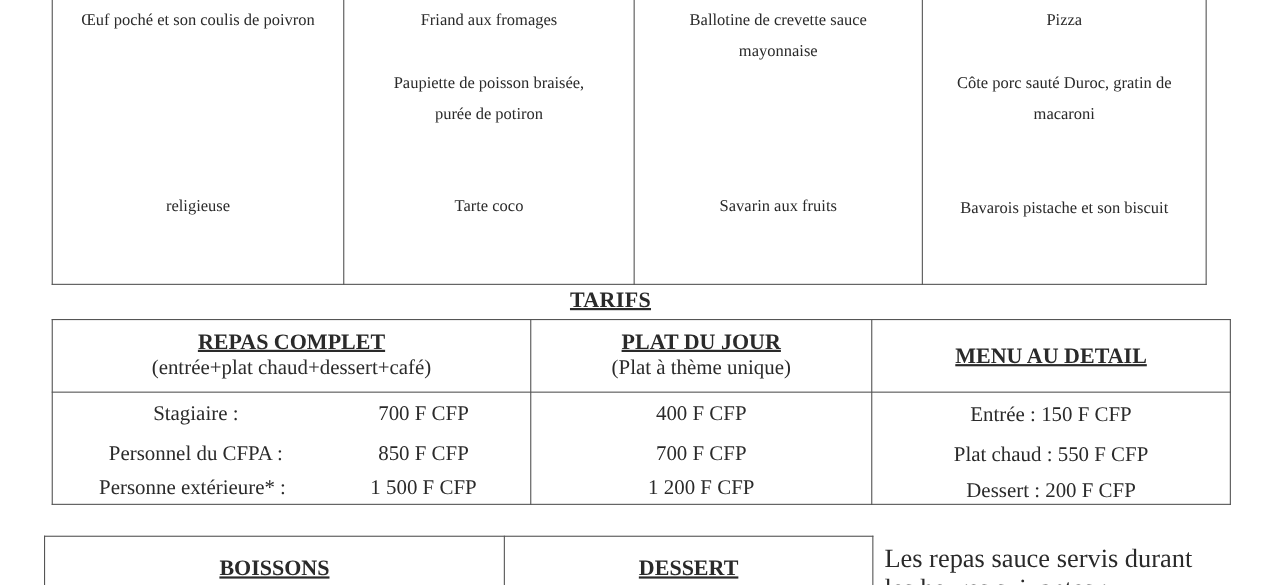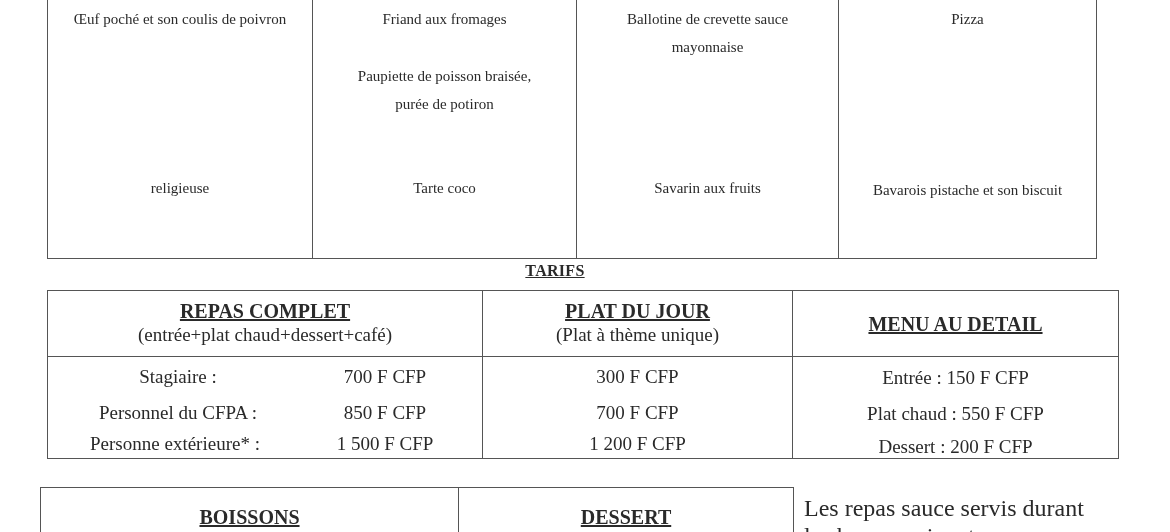--- a/index.html
+++ b/index.html
@@ -8,21 +8,21 @@
     background:#ffffff; color:#2a2a2a;
     font-family:"Liberation Serif", "DejaVu Serif", serif;
   }
   .line-h { position:absolute; height:0; border-top:1.5px solid #555; }
   .line-v { position:absolute; width:0; border-left:1.5px solid #555; }
 
   
   .menu-col { position:absolute; top:0; height:258px; text-align:center; font-size:15px; line-height:28px; }
   .menu-item { position:absolute; left:0; right:0; }
 
-  .tarifs-title { position:absolute; left:0; width:1170px; top:262px; text-align:center; font-weight:bold; font-size:16px; text-decoration:underline; letter-spacing:0.3px; }
+  .tarifs-title { position:absolute; left:0; width:1170px; top:262px; text-align:center; font-weight:bold; font-size:20px; text-decoration:underline; letter-spacing:0.3px; }
   .tarifs-title span { position:relative; left:-30px; }
 
   .hdr { position:absolute; text-align:center; }
   .hdr-title { font-weight:bold; font-size:20px; text-decoration:underline; line-height:24px; }
   .hdr-sub { font-size:19px; line-height:24px; }
 
   .row-text { position:absolute; font-size:19px; line-height:24px; white-space:nowrap; }
   .c { text-align:center; }
 
   .bottom-hdr { position:absolute; font-weight:bold; font-size:20px; text-decoration:underline; text-align:center; }
@@ -50,20 +50,21 @@
     <div class="menu-item" style="top:174px;">Tarte coco</div>
   </div>
 
   <div class="menu-col" style="left:577px; width:261px;">
     <div class="menu-item" style="top:5px; padding:0 22px;">Ballotine de crevette sauce mayonnaise</div>
     <div class="menu-item" style="top:174px;">Savarin aux fruits</div>
   </div>
 
   <div class="menu-col" style="left:839px; width:257px;">
     <div class="menu-item" style="top:5px;">Pizza</div>
+    <div class="menu-item" style="top:62px; padding:0 8px;">Côte porc sauté Duroc, gratin de macaroni</div>
     <div class="menu-item" style="top:176px; padding:0 26px;">Bavarois pistache et son biscuit</div>
   </div>
 </div>
 
 <div class="tarifs-title"><span>TARIFS</span></div>
 
 <div>
   <div class="line-h" style="left:47px; width:1072px; top:290px;"></div>
   <div class="line-h" style="left:47px; width:1072px; top:356px;"></div>
   <div class="line-h" style="left:47px; width:1072px; top:458px;"></div>
@@ -86,21 +87,21 @@
     <div class="hdr-title">MENU AU DETAIL</div>
   </div>
 
   <div class="row-text c" style="left:88px; width:180px; top:365px;">Stagiaire :</div>
   <div class="row-text c" style="left:300px; width:170px; top:365px;">700 F CFP</div>
   <div class="row-text c" style="left:58px; width:240px; top:401px;">Personnel du CFPA :</div>
   <div class="row-text c" style="left:300px; width:170px; top:401px;">850 F CFP</div>
   <div class="row-text c" style="left:50px; width:250px; top:432px;">Personne extérieure* :</div>
   <div class="row-text c" style="left:300px; width:170px; top:432px;">1 500 F CFP</div>
 
-  <div class="row-text c" style="left:483px; width:309px; top:365px;">300 F CFP</div>
+  <div class="row-text c" style="left:483px; width:309px; top:365px;">400 F CFP</div>
   <div class="row-text c" style="left:483px; width:309px; top:401px;">700 F CFP</div>
   <div class="row-text c" style="left:483px; width:309px; top:432px;">1 200 F CFP</div>
 
   <div class="row-text c" style="left:793px; width:325px; top:366px;">Entrée : 150 F CFP</div>
   <div class="row-text c" style="left:793px; width:325px; top:402px;">Plat chaud : 550 F CFP</div>
   <div class="row-text c" style="left:793px; width:325px; top:435px;">Dessert : 200 F CFP</div>
 </div>
 
 <div>
   <div class="line-h" style="left:40px; width:754px; top:487px;"></div>

